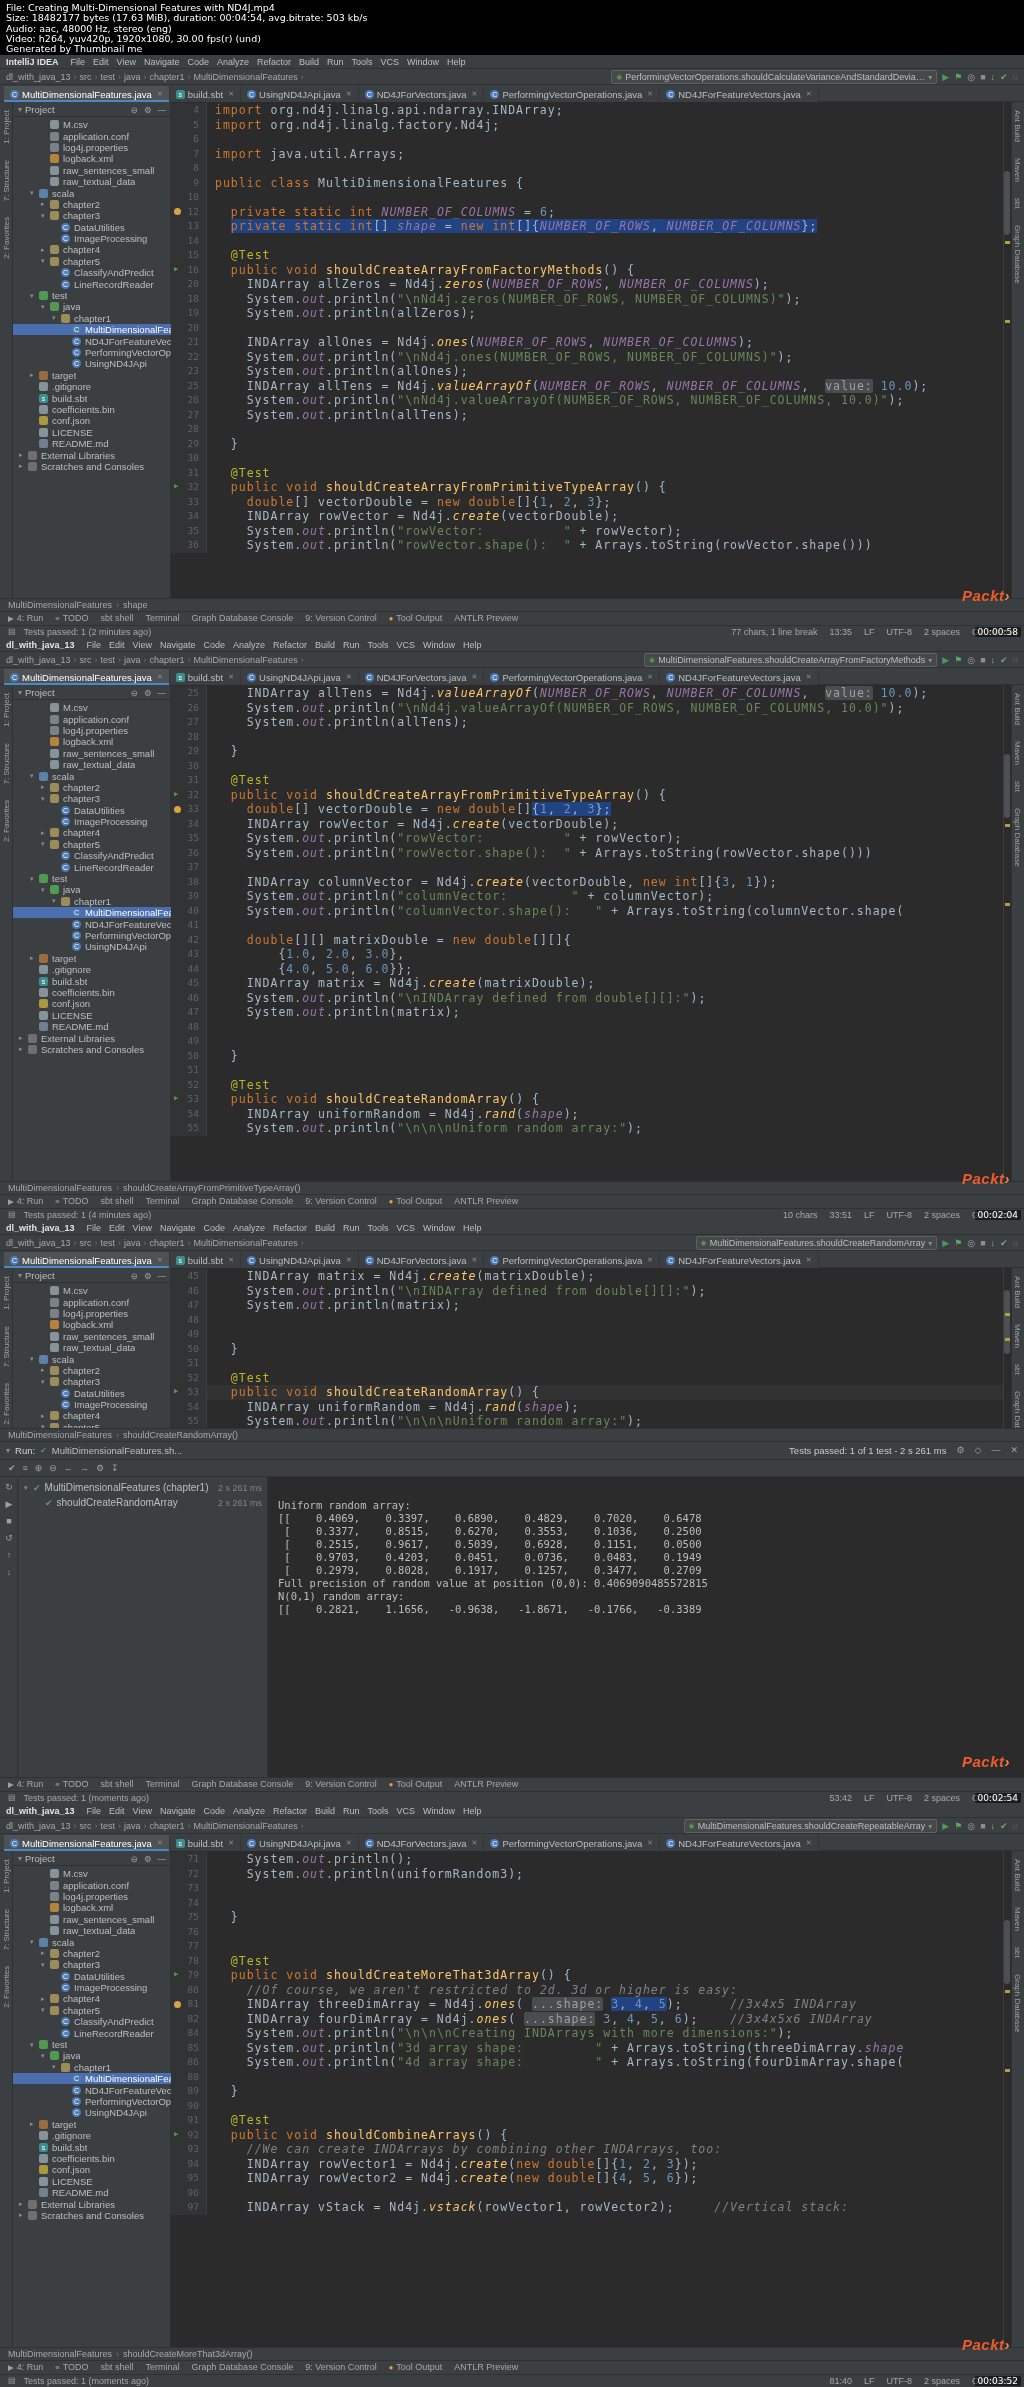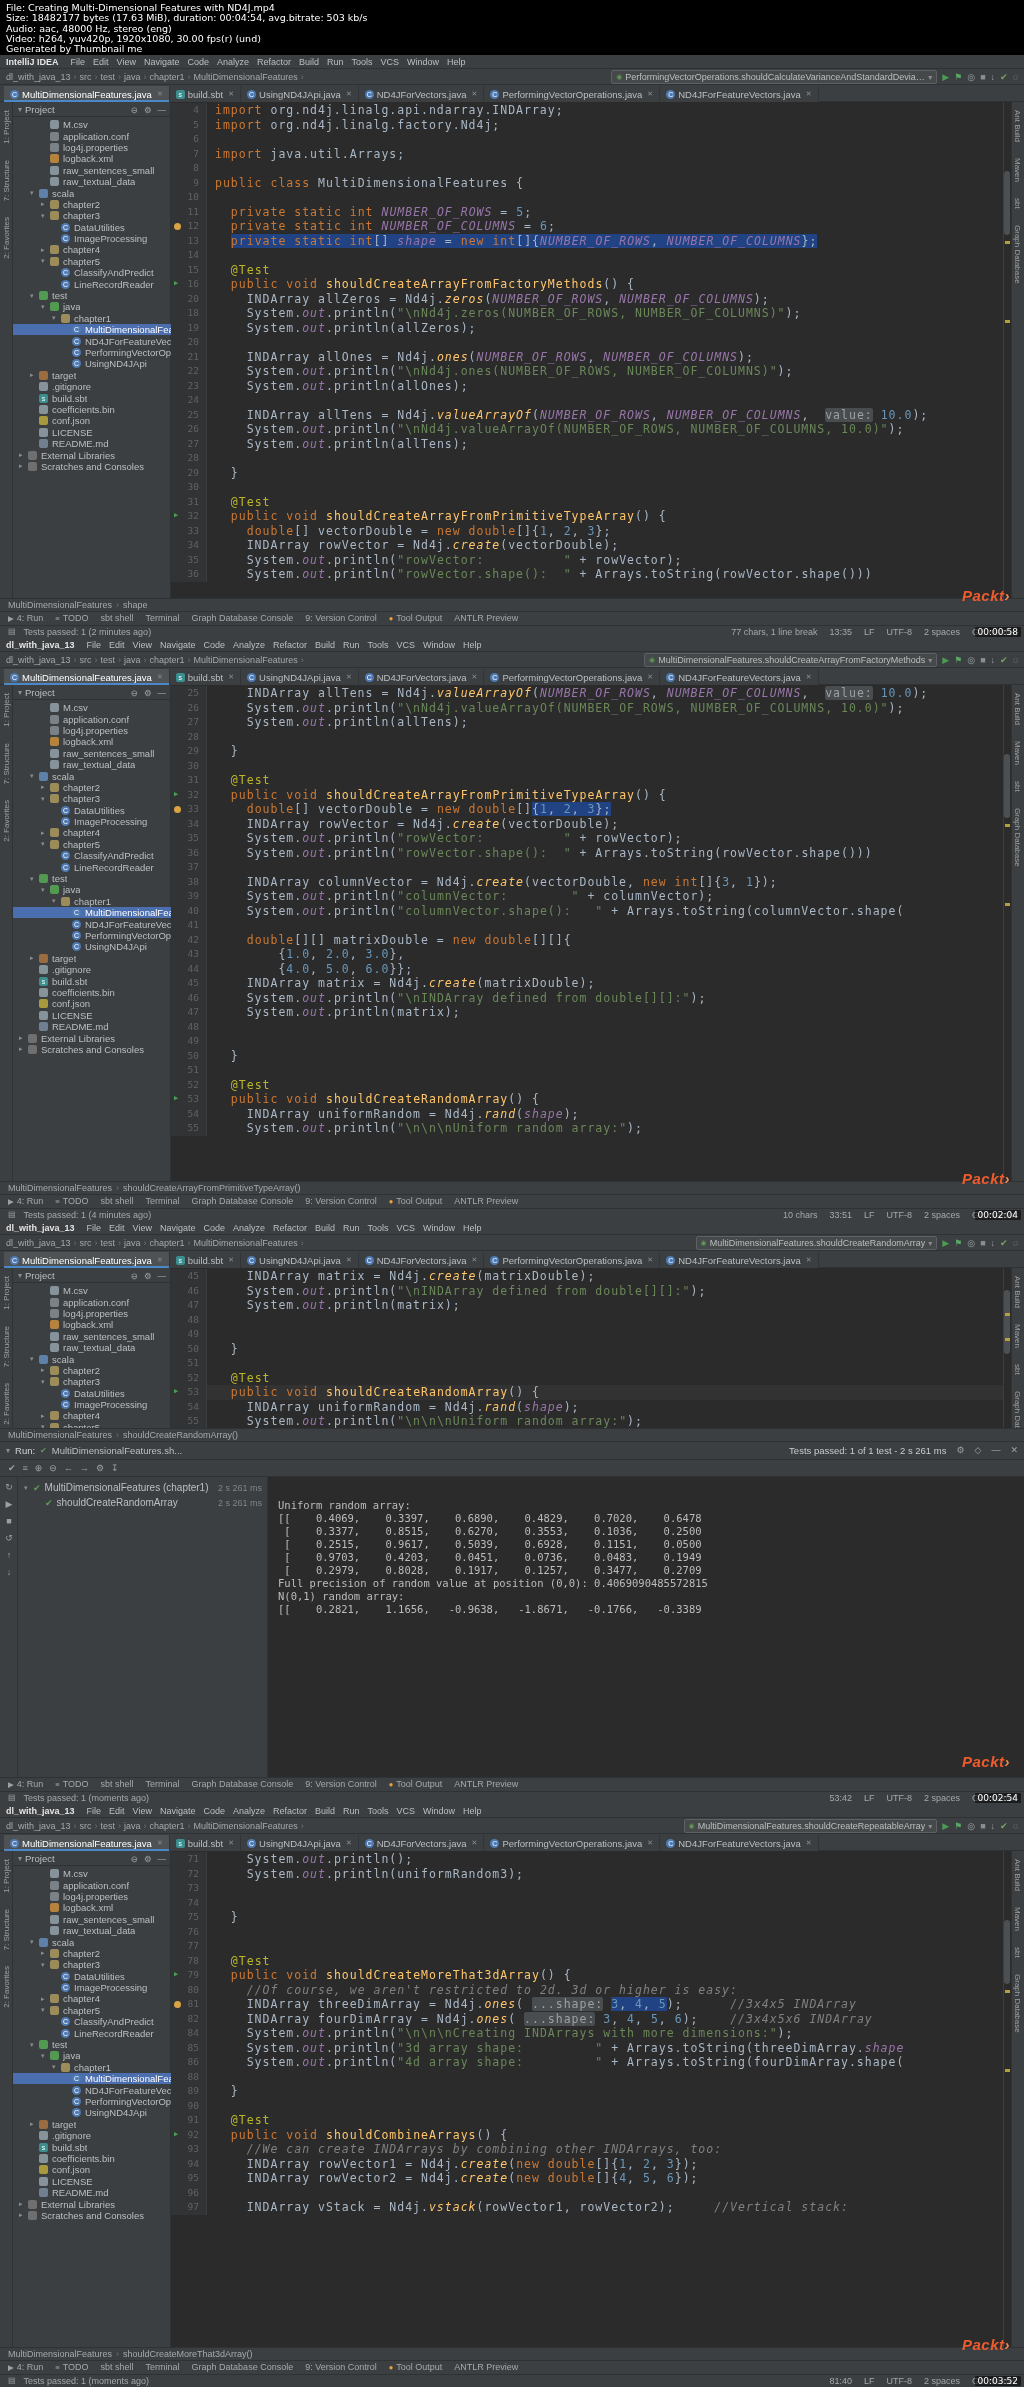--- a/index.html
+++ b/index.html
@@ -421,24 +421,20 @@
             </div>
             <div class="cl">
               <span class="ln">9</span>
               <span class="ct"><span class="k">public</span> <span class="k">class</span> MultiDimensionalFeatures {</span>
             </div>
             <div class="cl">
               <span class="ln">10</span>
               <span class="ct"></span>
             </div>
             <div class="cl">
-              <span class="ln">11</span>
-              <span class="ct">  <span class="k">private</span> <span class="k">static</span> <span class="k">int</span> <span class="f">NUMBER_OF_ROWS</span> = <span class="n">5</span>;</span>
-            </div>
-            <div class="cl">
               <span class="ln">12<span class="gi gi-bulb"></span></span>
               <span class="ct">  <span class="k">private</span> <span class="k">static</span> <span class="k">int</span> <span class="f">NUMBER_OF_COLUMNS</span> = <span class="n">6</span>;</span>
             </div>
             <div class="cl">
               <span class="ln">13</span>
               <span class="ct">  <span class="sel"><span class="k">private</span> <span class="k">static</span> <span class="k">int</span>[] <span class="f">shape</span> = <span class="k">new</span> <span class="k">int</span>[]{<span class="f">NUMBER_OF_ROWS</span>, <span class="f">NUMBER_OF_COLUMNS</span>};</span></span>
             </div>
             <div class="cl">
               <span class="ln">14</span>
               <span class="ct"></span>
@@ -471,24 +467,20 @@
               <span class="ln">21</span>
               <span class="ct">    INDArray allOnes = Nd4j.<span class="mi">ones</span>(<span class="f">NUMBER_OF_ROWS</span>, <span class="f">NUMBER_OF_COLUMNS</span>);</span>
             </div>
             <div class="cl">
               <span class="ln">22</span>
               <span class="ct">    System.<span class="f">out</span>.println(<span class="s">"\nNd4j.ones(NUMBER_OF_ROWS, NUMBER_OF_COLUMNS)"</span>);</span>
             </div>
             <div class="cl">
               <span class="ln">23</span>
               <span class="ct">    System.<span class="f">out</span>.println(allOnes);</span>
-            </div>
-            <div class="cl">
-              <span class="ln">24</span>
-              <span class="ct"></span>
             </div>
             <div class="cl">
               <span class="ln">25</span>
               <span class="ct">    INDArray allTens = Nd4j.<span class="mi">valueArrayOf</span>(<span class="f">NUMBER_OF_ROWS</span>, <span class="f">NUMBER_OF_COLUMNS</span>,  <span class="h">value:</span> <span class="n">10.0</span>);</span>
             </div>
             <div class="cl">
               <span class="ln">26</span>
               <span class="ct">    System.<span class="f">out</span>.println(<span class="s">"\nNd4j.valueArrayOf(NUMBER_OF_ROWS, NUMBER_OF_COLUMNS, 10.0)"</span>);</span>
             </div>
             <div class="cl">

